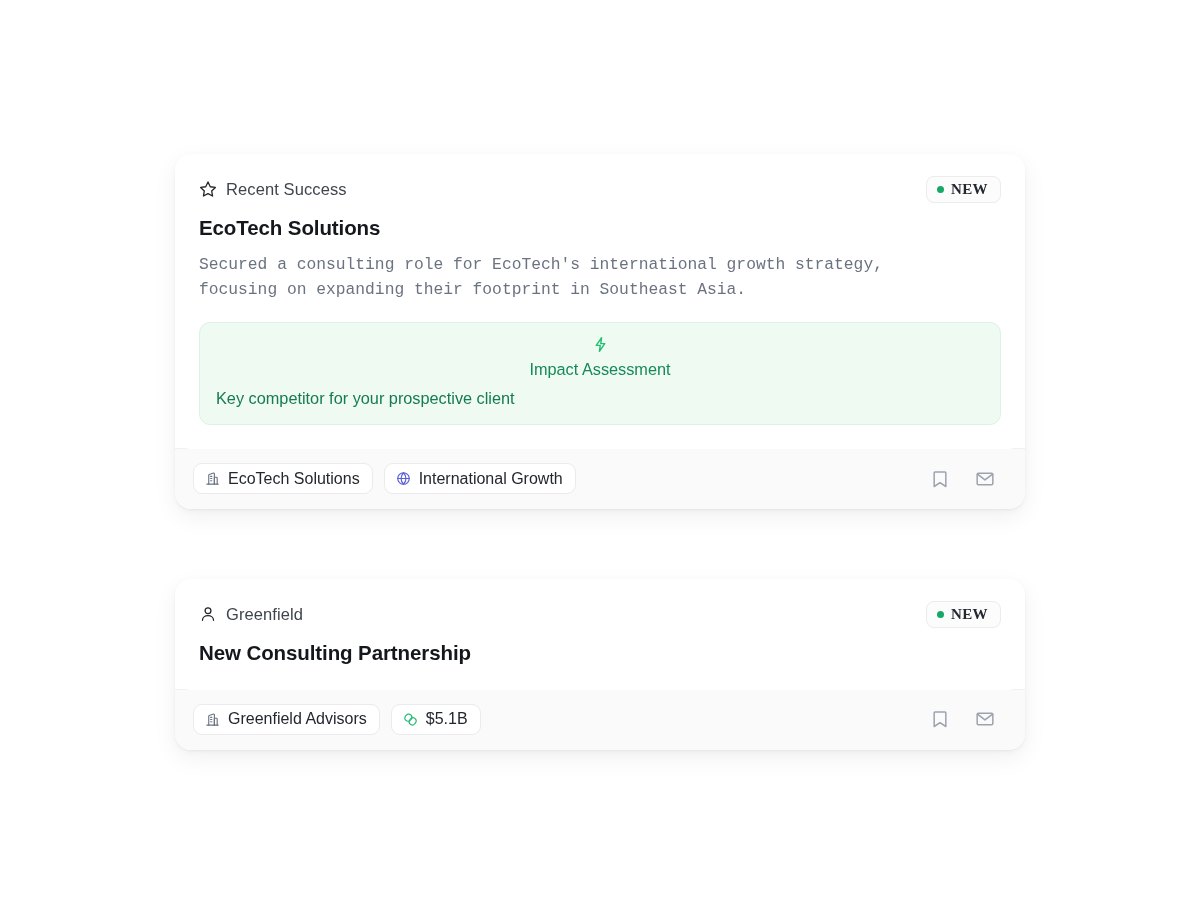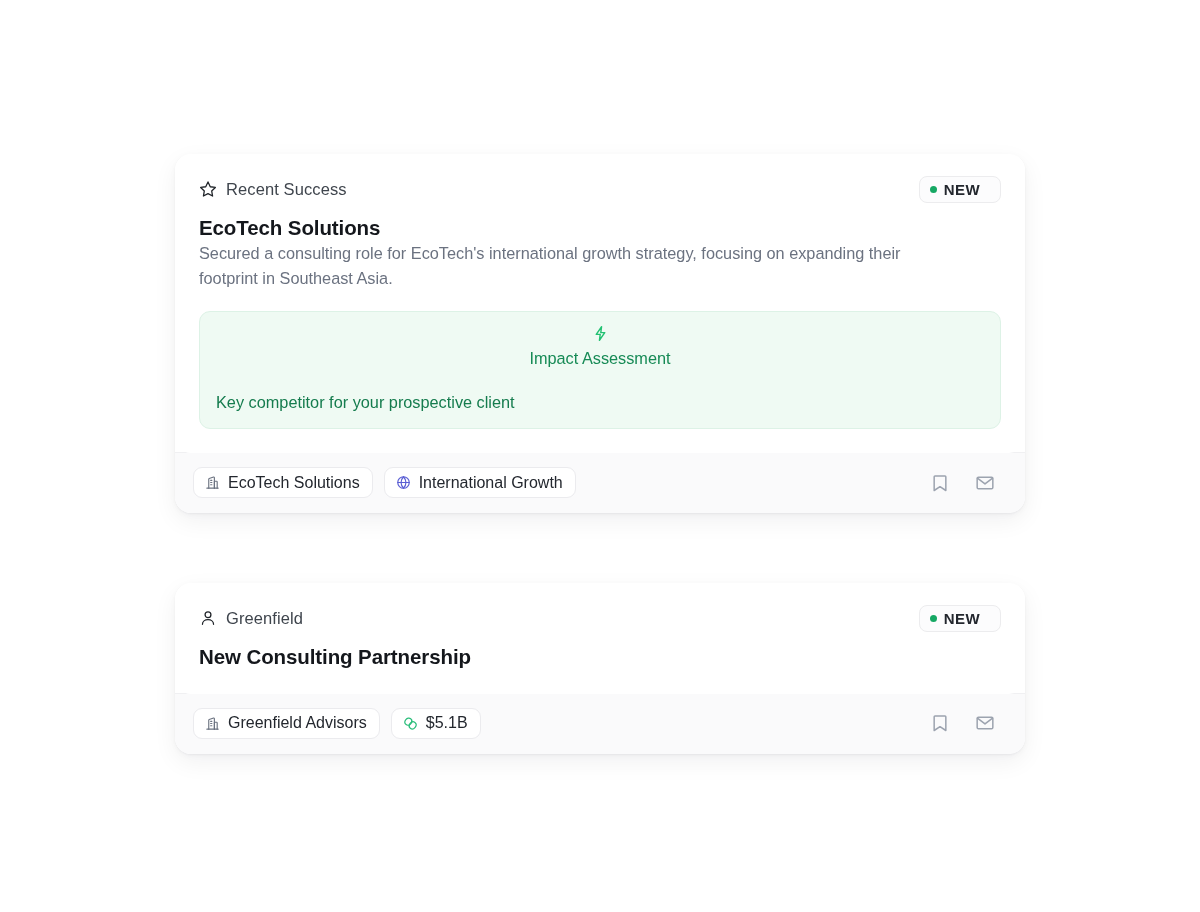--- a/index.html
+++ b/index.html
@@ -78,24 +78,25 @@
     color: #3f454d;
     letter-spacing: 0.1px;
     line-height: 1;
   }
 
   .badge {
     display: inline-flex;
     align-items: center;
     gap: 7px;
     height: 27px;
-    padding: 0 20px 0 10px;
+    padding: 0 12px 0 10px;
     border: 1px solid #ececee;
     border-radius: 8px;
     background: #fcfcfd;
+    font-family: Liberation Serif, serif;
   }
   .badge-dot {
     width: 7px;
     height: 7px;
     border-radius: 50%;
     background: #16a864;
     flex: none;
   }
   .badge-text {
     font-size: 15px;
@@ -108,24 +109,26 @@
   .card-title {
     margin-top: 14px;
     font-size: 20.5px;
     font-weight: 700;
     color: #14171c;
     letter-spacing: -0.1px;
     line-height: 1.2;
   }
 
   .card-desc {
+    margin-top: 11px;
     font-size: 16.3px;
     line-height: 1.55;
     color: #6b7280;
     max-width: 760px;
+    font-family: Liberation Mono, monospace;
   }
 
   
   .impact {
     margin-top: 20px;
     background: #effaf3;
     border: 1px solid #ddf2e6;
     border-radius: 11px;
     padding: 13px 16px 15px 16px;
   }
@@ -142,21 +145,21 @@
     display: inline-flex;
     flex: none;
   }
   .impact-icon svg { display: block; }
   .impact-title {
     font-size: 16.3px;
     color: #168a55;
     line-height: 1;
   }
   .impact-text {
-    margin-top: 25px;
+    margin-top: 10px;
     font-size: 16.3px;
     color: #157c4e;
     line-height: 1.35;
   }
 
   
   .card-foot {
     position: relative;
     z-index: 1;
     margin-top: -1px;

